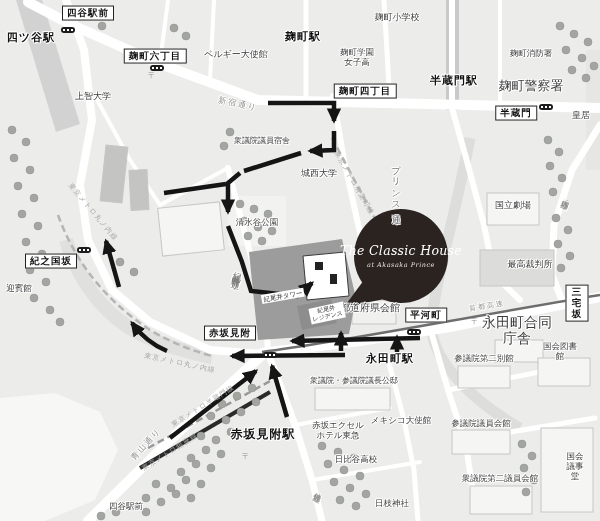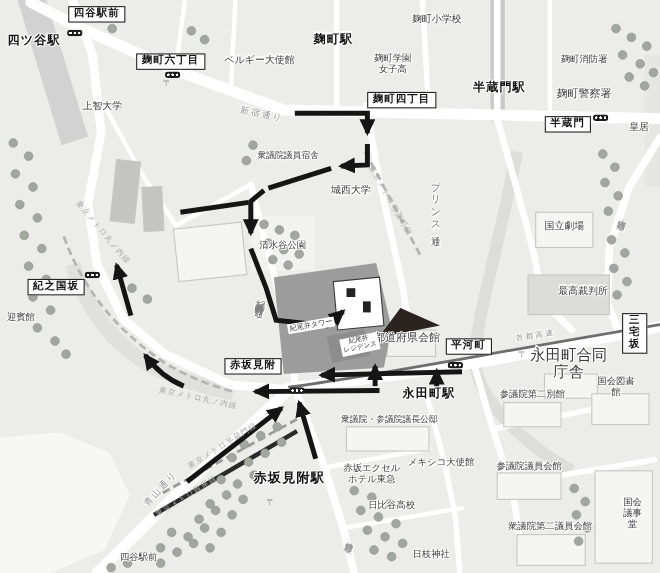--- a/index.html
+++ b/index.html
@@ -224,20 +224,24 @@
       <path d="M287,417 L272,366" marker-end="url(#ah)"></path>
       <path d="M420,338 L292,341" marker-end="url(#ah)"></path>
       <path d="M345,355 L232,356" marker-end="url(#ah)"></path>
       <path d="M341,351 L341,333" marker-end="url(#ah)"></path>
       <path d="M397,352 L397,337" marker-end="url(#ah)"></path>
     </g>
 
     <polygon points="344,307 400,296 364,280" fill="var(--c-balloon,#2b2320)"></polygon>
   </svg>
 
+  <div class="balloon">
+    <div class="t1">The Classic House</div>
+    <div class="t2">at Akasaka Prince</div>
+  </div>
 
   <div id="labels">
       <span class="lbl box" style="left: 88px; top: 13px; transform: translate(-50%, -50%) rotate(0deg);">四谷駅前</span>
       <span class="lbl box" style="left: 155px; top: 56px; transform: translate(-50%, -50%) rotate(0deg);">麹町六丁目</span>
       <span class="lbl box" style="left: 365px; top: 91px; transform: translate(-50%, -50%) rotate(0deg);">麹町四丁目</span>
       <span class="lbl box" style="left: 516px; top: 113px; transform: translate(-50%, -50%) rotate(0deg);">半蔵門</span>
       <span class="lbl box" style="left: 51px; top: 261px; transform: translate(-50%, -50%) rotate(0deg);">紀之国坂</span>
       <span class="lbl box" style="left: 230px; top: 333px; transform: translate(-50%, -50%) rotate(0deg);">赤坂見附</span>
       <span class="lbl box" style="left: 426px; top: 315px; transform: translate(-50%, -50%) rotate(0deg);">平河町</span>
       <span class="lbl box" style="left: 577px; top: 303px; transform: translate(-50%, -50%) rotate(0deg);">三宅坂</span>
@@ -245,21 +249,21 @@
       <span class="lbl bold" style="left: 303px; top: 36px; transform: translate(-50%, -50%) rotate(0deg);">麹町駅</span>
       <span class="lbl bold" style="left: 454px; top: 80px; transform: translate(-50%, -50%) rotate(0deg);">半蔵門駅</span>
       <span class="lbl bold" style="left: 390px; top: 358px; transform: translate(-50%, -50%) rotate(0deg);">永田町駅</span>
       <span class="lbl bold" style="left: 263px; top: 435px; font-size: 12px; transform: translate(-50%, -50%) rotate(0deg);">赤坂見附駅</span>
       <span class="lbl plain" style="left: 236px; top: 54px; transform: translate(-50%, -50%) rotate(0deg);">ベルギー大使館</span>
       <span class="lbl plain" style="left: 93px; top: 96px; transform: translate(-50%, -50%) rotate(0deg);">上智大学</span>
       <span class="lbl plain" style="left: 397px; top: 17px; transform: translate(-50%, -50%) rotate(0deg);">麹町小学校</span>
       <span class="lbl plain" style="left: 357px; top: 58px; font-size: 8.5px; transform: translate(-50%, -50%) rotate(0deg);">麹町学園
 女子高</span>
       <span class="lbl plain" style="left: 531px; top: 54px; font-size: 8.5px; transform: translate(-50%, -50%) rotate(0deg);">麹町消防署</span>
-      <span class="lbl plain" style="left: 531px; top: 86px; font-size: 10px; transform: translate(-50%, -50%) rotate(0deg);">麹町警察署</span>
+      <span class="lbl plain" style="left: 531px; top: 86px; font-size: 13px; transform: translate(-50%, -50%) rotate(0deg);">麹町警察署</span>
       <span class="lbl plain" style="left: 581px; top: 115px; transform: translate(-50%, -50%) rotate(0deg);">皇居</span>
       <span class="lbl plain" style="left: 262px; top: 141px; font-size: 8px; transform: translate(-50%, -50%) rotate(0deg);">衆議院議員宿舎</span>
       <span class="lbl plain" style="left: 291px; top: 173px; transform: translate(-50%, -50%) rotate(0deg); margin-left: 28px;">城西大学</span>
       <span class="lbl plain" style="left: 257px; top: 223px; font-size: 8.5px; transform: translate(-50%, -50%) rotate(0deg);">清水谷公園</span>
       <span class="lbl plain" style="left: 19px; top: 289px; font-size: 8.5px; transform: translate(-50%, -50%) rotate(0deg);">迎賓館</span>
       <span class="lbl plain" style="left: 513px; top: 205px; transform: translate(-50%, -50%) rotate(0deg);">国立劇場</span>
       <span class="lbl plain" style="left: 530px; top: 264px; transform: translate(-50%, -50%) rotate(0deg);">最高裁判所</span>
       <span class="lbl plain" style="left: 370px; top: 308px; font-size: 10px; transform: translate(-50%, -50%) rotate(0deg);">都道府県会館</span>
       <span class="lbl plain" style="left: 517px; top: 330px; font-size: 14px; transform: translate(-50%, -50%) rotate(0deg);">永田町合同庁舎</span>
       <span class="lbl plain" style="left: 560px; top: 352px; font-size: 8.5px; transform: translate(-50%, -50%) rotate(0deg);">国会図書館</span>

